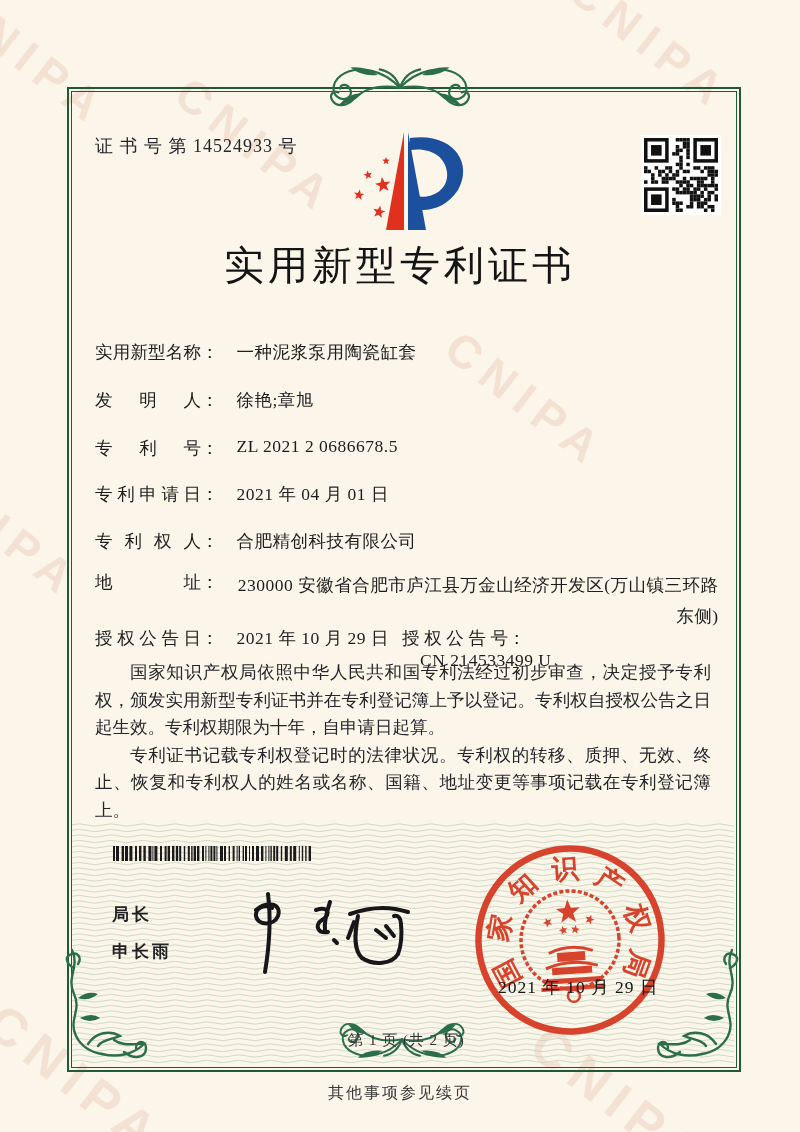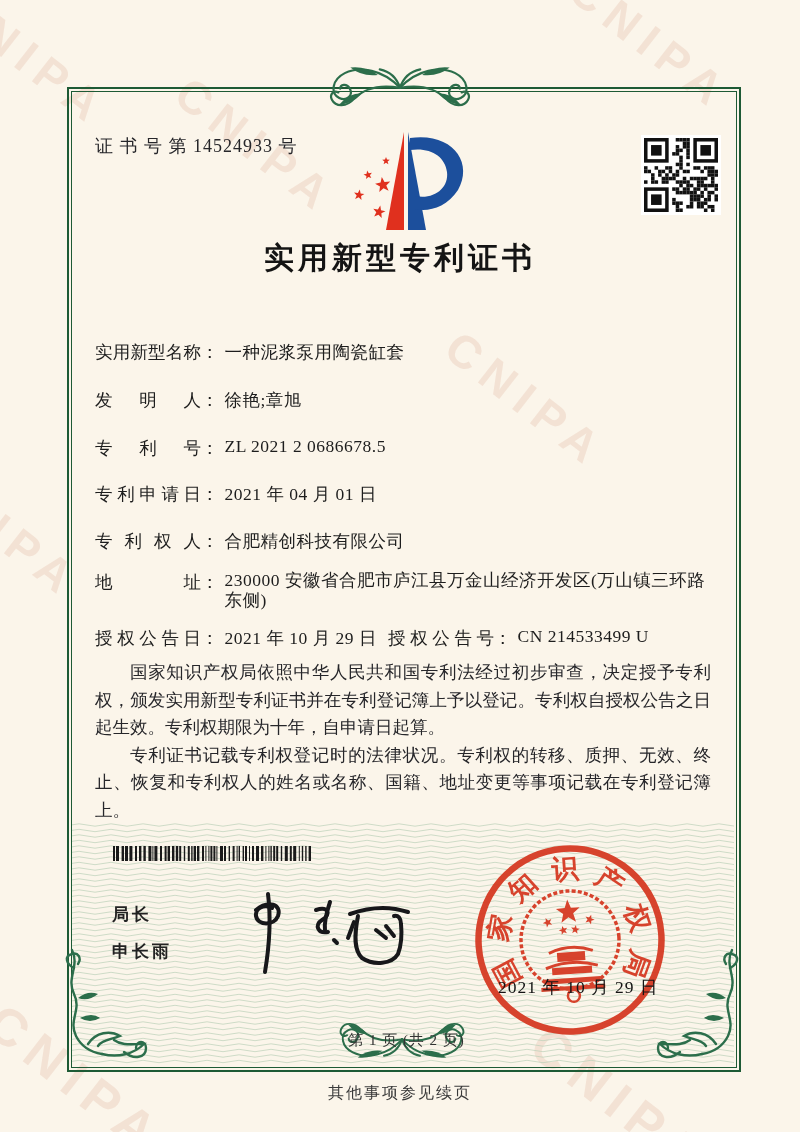--- a/index.html
+++ b/index.html
@@ -17,31 +17,31 @@
   .frame{position:absolute;left:67px;top:87px;width:670px;height:981px;
          border:2px solid var(--green);z-index:2;}
   .frame-inner{position:absolute;inset:2px;border:1px solid var(--green);}
   .waves{position:absolute;left:71px;top:822px;z-index:1;}
   .orn-svg{position:absolute;z-index:3;overflow:visible;}
   .orn{stroke:var(--orn);fill:none;stroke-width:2.4px;stroke-linecap:round;}
   .orn .leaf{fill:var(--orn);stroke:none;}
   
   .c{position:absolute;z-index:4;}
   .certno{left:95px;top:134px;font-size:18px;letter-spacing:1px;color:#26262a;}
-  .title{left:0;right:0;top:238px;text-align:center;font-size:30px;font-weight:700;
+  .title{left:0;right:0;top:238px;text-align:center;font-size:40px;font-weight:400;
          letter-spacing:4px;color:#141414;}
   .logo-svg{left:336px;top:118px;}
   .qr-card{left:641px;top:135px;width:80px;height:80px;background:#fff;}
   .qr-svg{left:3px;top:3px;position:absolute;}
   .field-row{left:95px;font-size:17.5px;display:flex;align-items:flex-start;white-space:nowrap;}
   .flab{flex:0 0 auto;display:inline-flex;color:#1d1d1d;}
   .flab-in{display:inline-block;width:106px;text-align:justify;text-align-last:justify;font-family:Liberation Serif, serif;}
-  .fval{margin-left:6px;letter-spacing:0.5px;}
-  .addr{white-space:normal;width:482px;line-height:20px;}
-  .pair2{position:absolute;left:293px;top:0;display:flex;white-space:nowrap;}
+  .fval{margin-left:18px;letter-spacing:0.5px;text-align:right;}
+  .addr{white-space:normal;width:482px;line-height:31px;}
+  .pair2{position:absolute;left:307px;top:0;display:flex;white-space:nowrap;flex-direction:column;}
   .paras{left:95px;top:659px;width:616px;font-size:17.5px;line-height:27.5px;
          text-align:justify;color:#26262a;font-family:"DejaVu Serif","Liberation Serif",serif;}
   .paras p{margin:0;text-indent:2em;}
   .barcode-svg{left:113px;top:846px;}
   .signer{left:112px;font-size:17px;font-family:"Liberation Sans",sans-serif;
           letter-spacing:3px;color:#222;font-weight:700;}
   .sig-svg{left:238px;top:888px;z-index:5;}
   .sig-svg path{stroke:#17171a;stroke-width:4px;fill:none;stroke-linecap:round;stroke-linejoin:round;}
   .seal-svg{left:470px;top:840px;z-index:5;opacity:0.95;}
   .seal-svg .rd{stroke:var(--red);fill:none;}

